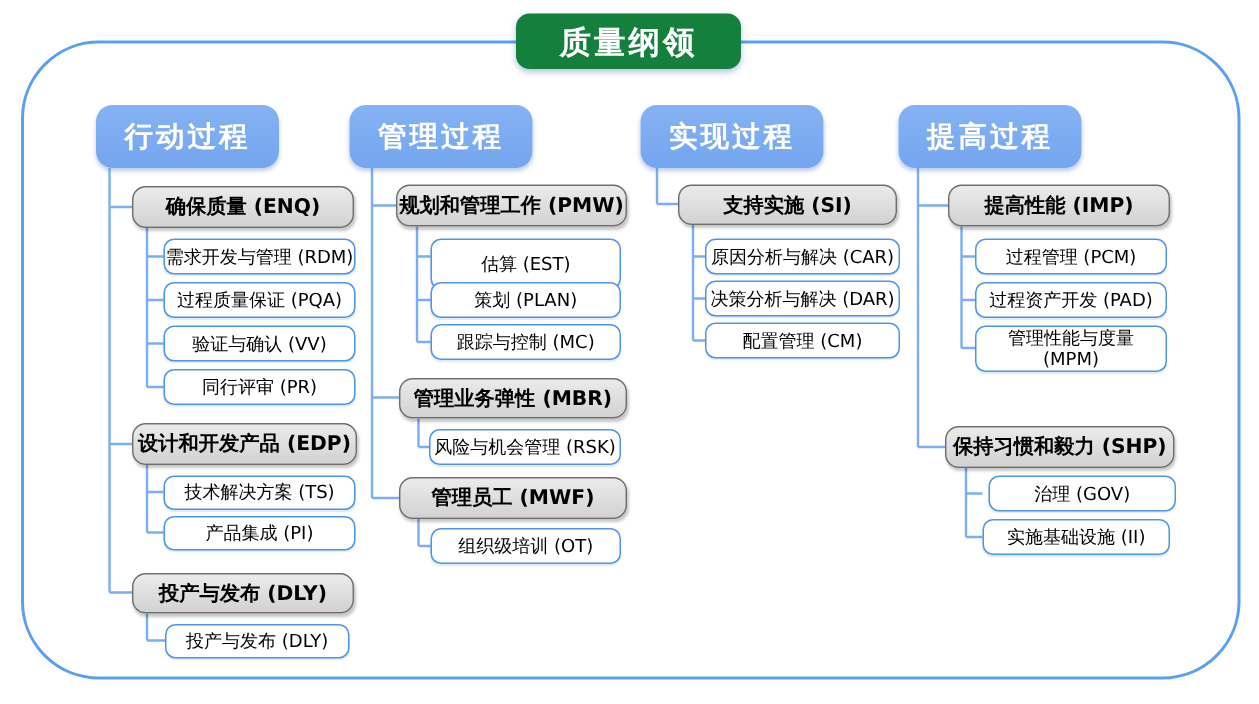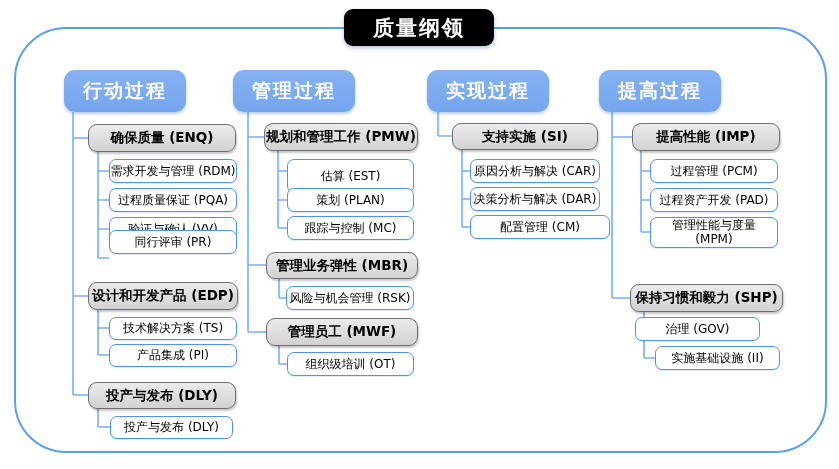--- a/index.html
+++ b/index.html
@@ -2,21 +2,21 @@
 <html><head>
 <meta charset="utf-8">
 <style>
   html,body{margin:0;padding:0;background:#ffffff;}
   body{font-family:"DejaVu Sans","Liberation Sans",sans-serif;}
   .canvas{position:relative;width:839px;height:469px;background:#ffffff;overflow:hidden;}
   .frame{position:absolute;left:14px;top:27px;width:809px;height:422px;
          border:2px solid #5b9ff0;border-radius:52px;background:transparent;z-index:0;}
   svg.connectors{position:absolute;left:0;top:0;width:839px;height:469px;z-index:1;}
   .title{position:absolute;left:344px;top:9px;width:150px;height:37px;z-index:3;
-         background:#000000;border-radius:9px;display:flex;align-items:center;justify-content:center;
+         background:#15803d;border-radius:9px;display:flex;align-items:center;justify-content:center;
          color:#ffffff;font-size:21px;font-weight:bold;letter-spacing:2px;
          box-shadow:0 2px 4px rgba(30,80,160,.35);}
   .hdr{position:absolute;z-index:2;background:linear-gradient(#86b2f3,#74a5ee);
        border-radius:11px;display:flex;align-items:center;justify-content:center;
        color:#ffffff;font-size:19px;font-weight:bold;letter-spacing:2px;
        box-shadow:0 2px 3px rgba(90,130,200,.4);}
   .group{position:absolute;z-index:2;background:linear-gradient(#ebebeb,#d2d2d2);
          border:1.5px solid #6e6e6e;border-radius:9px;box-sizing:border-box;
          display:flex;align-items:center;justify-content:center;
          color:#000000;font-size:13.5px;font-weight:bold;white-space:nowrap;
@@ -52,45 +52,45 @@
       M644 312 V358 M644 329 H655 M644 358 H655"></path>
   </svg>
 
   <div class="title">质量纲领</div>
 
   <div class="hdr" style="left:64px;top:70px;width:122px;height:42px">行动过程</div>
   <div class="group" style="left:88px;top:124px;width:148px;height:28px">确保质量 (ENQ)</div>
   <div class="node" style="left:109px;top:159px;width:128px;height:24px">需求开发与管理 (RDM)</div>
   <div class="node" style="left:109px;top:217px;width:128px;height:24px">验证与确认 (VV)</div>
   <div class="node" style="left:109px;top:188px;width:128px;height:24px">过程质量保证 (PQA)</div>
-  <div class="node" style="left:109px;top:230px;width:128px;height:24px">同行评审 (PR)</div>
+  <div class="node" style="left:109px;top:246px;width:128px;height:24px">同行评审 (PR)</div>
   <div class="group" style="left:88px;top:282px;width:150px;height:28px">设计和开发产品 (EDP)</div>
   <div class="node" style="left:109px;top:317px;width:128px;height:23px">技术解决方案 (TS)</div>
   <div class="node" style="left:109px;top:344px;width:128px;height:23px">产品集成 (PI)</div>
   <div class="group" style="left:88px;top:382px;width:148px;height:27px">投产与发布 (DLY)</div>
   <div class="node" style="left:110px;top:416px;width:123px;height:23px">投产与发布 (DLY)</div>
 
   <div class="hdr" style="left:233px;top:70px;width:122px;height:42px">管理过程</div>
   <div class="group" style="left:264px;top:123px;width:154px;height:28px">规划和管理工作 (PMW)</div>
   <div class="node" style="left:287px;top:159px;width:127px;height:34px">估算 (EST)</div>
   <div class="node" style="left:287px;top:188px;width:127px;height:24px">策划 (PLAN)</div>
   <div class="node" style="left:287px;top:216px;width:127px;height:24px">跟踪与控制 (MC)</div>
   <div class="group" style="left:266px;top:252px;width:152px;height:27px">管理业务弹性 (MBR)</div>
   <div class="node" style="left:286px;top:286px;width:128px;height:24px">风险与机会管理 (RSK)</div>
   <div class="group" style="left:266px;top:318px;width:152px;height:28px">管理员工 (MWF)</div>
   <div class="node" style="left:287px;top:352px;width:127px;height:24px">组织级培训 (OT)</div>
 
   <div class="hdr" style="left:427px;top:70px;width:122px;height:42px">实现过程</div>
   <div class="group" style="left:452px;top:123px;width:146px;height:27px">支持实施 (SI)</div>
   <div class="node" style="left:470px;top:159px;width:130px;height:24px">原因分析与解决 (CAR)</div>
   <div class="node" style="left:470px;top:187px;width:130px;height:24px">决策分析与解决 (DAR)</div>
-  <div class="node" style="left:470px;top:215px;width:140px;height:24px">配置管理 (CM)</div>
+  <div class="node" style="left:470px;top:215px;width:130px;height:24px">配置管理 (CM)</div>
 
   <div class="hdr" style="left:599px;top:70px;width:122px;height:42px">提高过程</div>
   <div class="group" style="left:632px;top:123px;width:148px;height:28px">提高性能 (IMP)</div>
   <div class="node" style="left:650px;top:159px;width:128px;height:24px">过程管理 (PCM)</div>
   <div class="node" style="left:650px;top:188px;width:128px;height:24px">过程资产开发 (PAD)</div>
   <div class="node wrap" style="left:650px;top:217px;width:128px;height:31px">管理性能与度量 (MPM)</div>
   <div class="group" style="left:630px;top:284px;width:153px;height:28px">保持习惯和毅力 (SHP)</div>
-  <div class="node" style="left:635px;top:317px;width:125px;height:24px">治理 (GOV)</div>
+  <div class="node" style="left:659px;top:317px;width:125px;height:24px">治理 (GOV)</div>
   <div class="node" style="left:655px;top:346px;width:125px;height:24px">实施基础设施 (II)</div>
 
 </div>
 
 </body></html>

